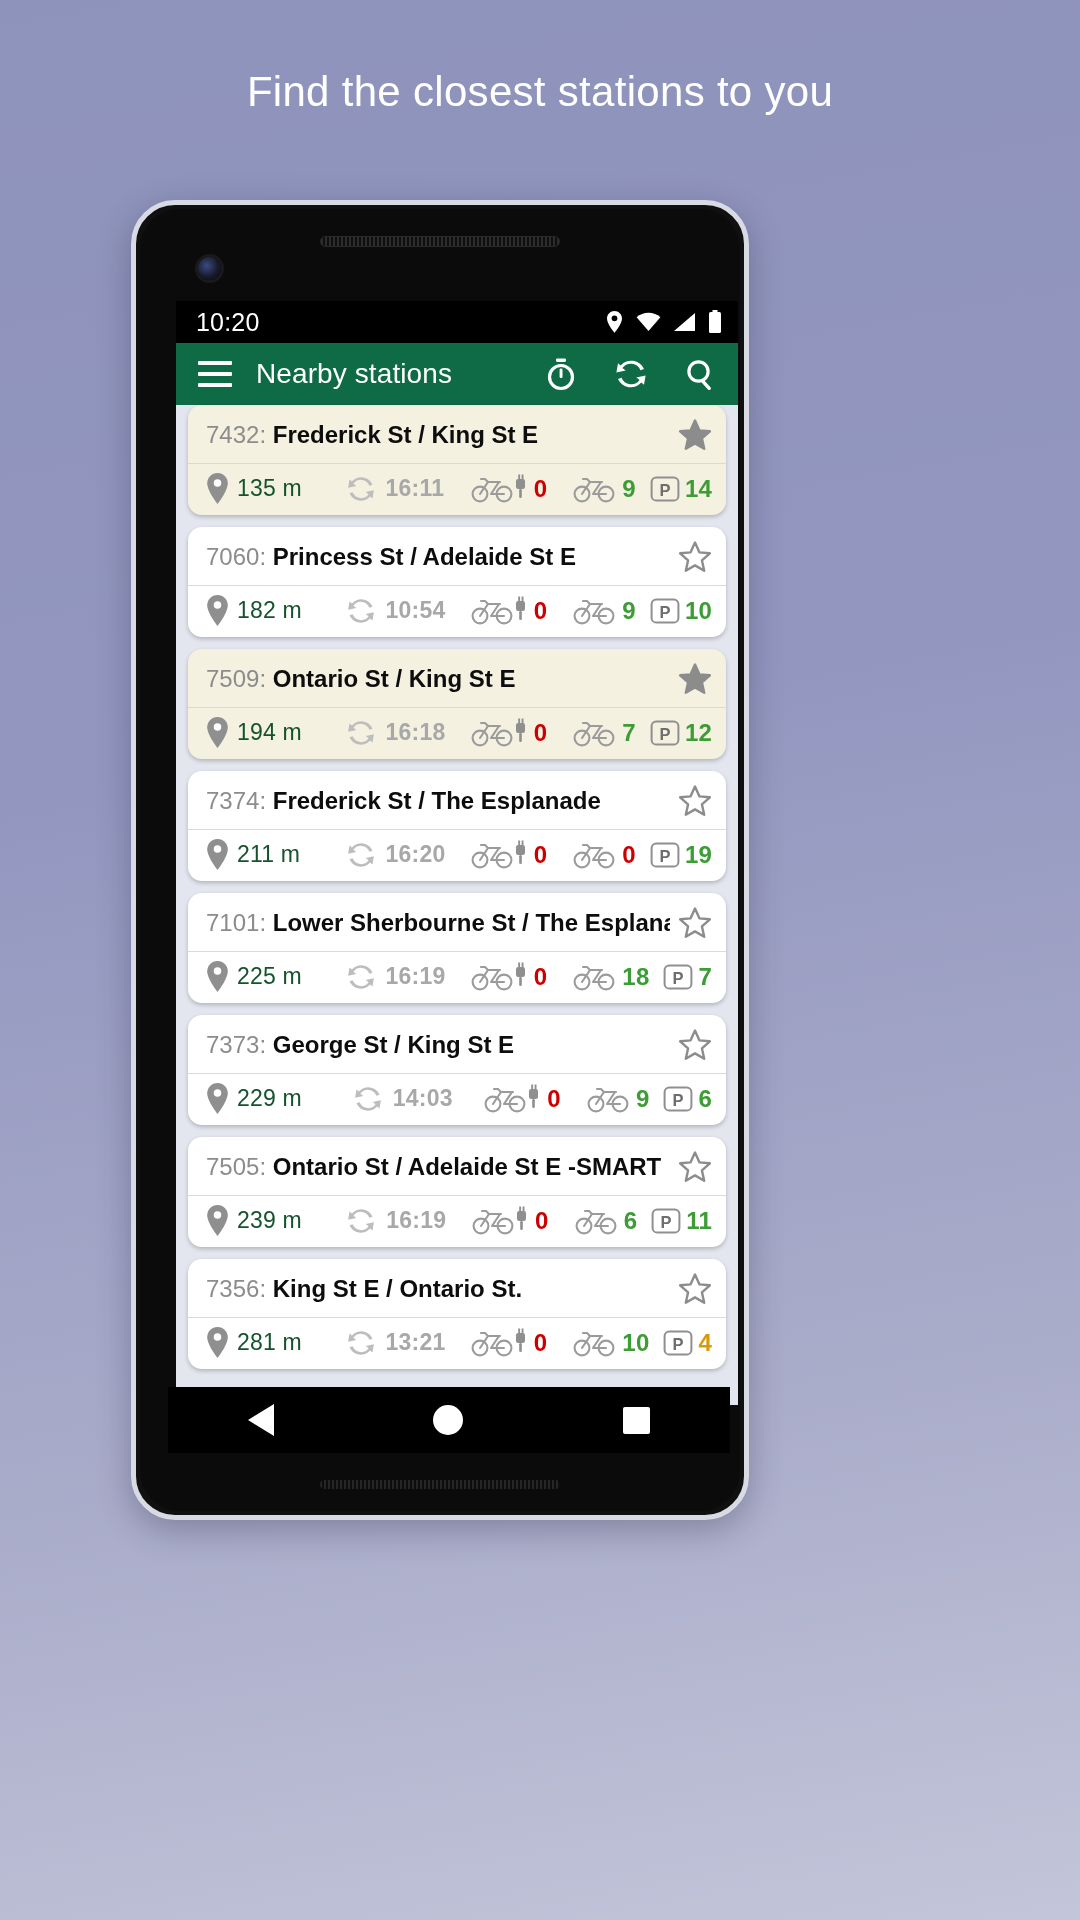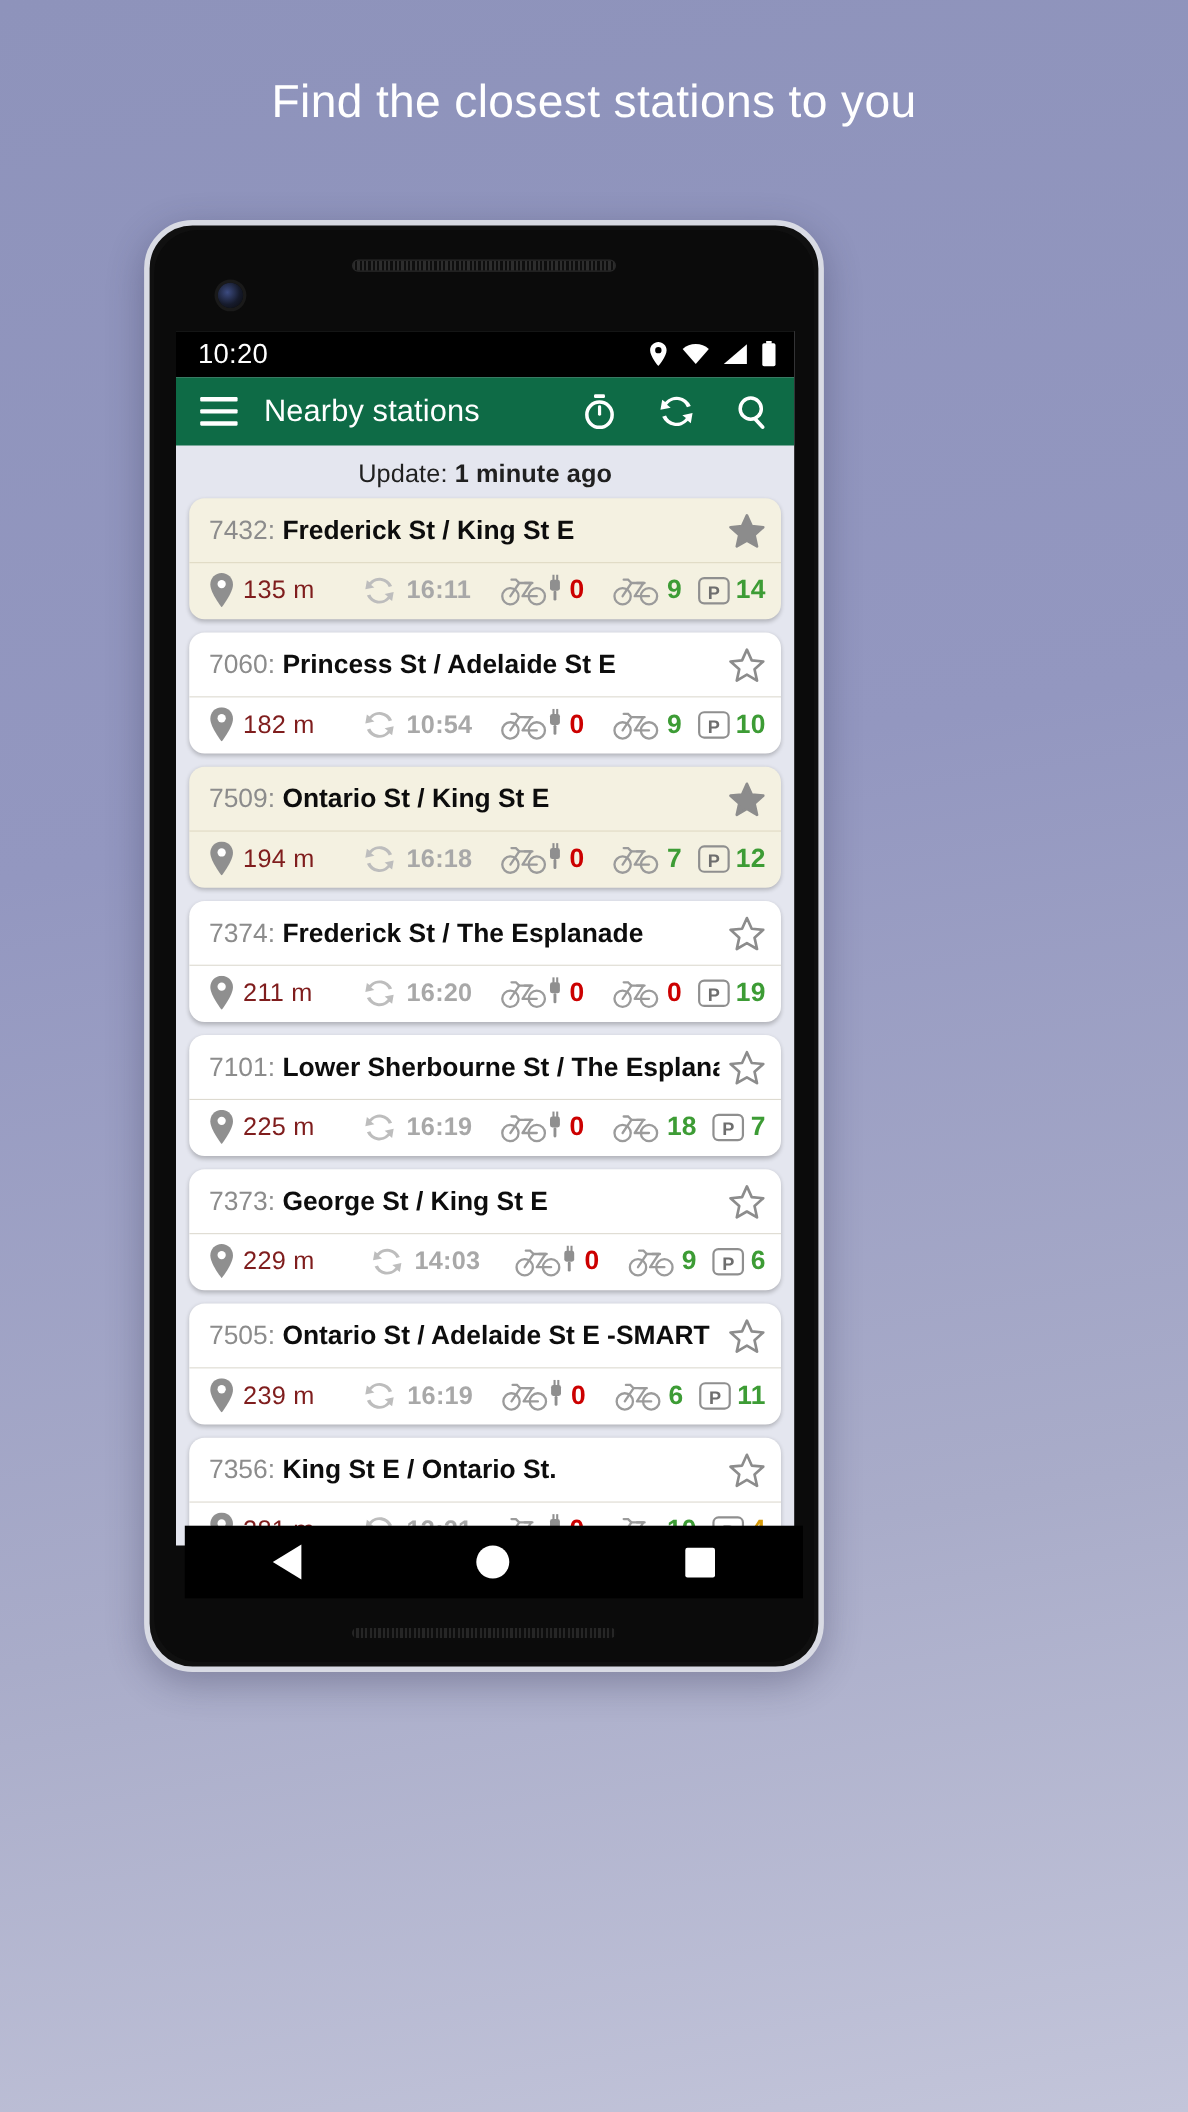--- a/index.html
+++ b/index.html
@@ -82,21 +82,21 @@
     width: 240px;
     height: 9px;
     border-radius: 6px;
     background: repeating-linear-gradient(90deg,#262626 0 2px,#0d0d0d 2px 4px);
   }
 
   
   .screen {
     position: absolute;
     top: 92px;
-    left: 20px;
+    left: 36px;
     width: 562px;
     height: 1104px;
     background: #e4e6ef;
     overflow: hidden;
   }
 
   
   .statusbar {
     height: 42px;
     background: #000000;
@@ -214,21 +214,21 @@
   .metric { display: flex; align-items: center; }
   .metric svg { display: block; flex: none; }
   .metric .txt {
     font-size: 24px;
     font-weight: 700;
     margin-left: 8px;
     letter-spacing: 0.2px;
   }
 
   .m-distance { width: 170px; }
-  .m-distance .txt { color: #7f1d1d; font-weight: 400; font-size: 23px; }
+  .m-distance .txt { color: #14532d; font-weight: 400; font-size: 23px; }
   .m-time { width: 150px; }
   .m-time .txt { color: #a8a8a8; font-weight: 700; font-size: 23px; margin-left: 10px; }
   .m-ebike { margin-left: 2px; }
   .m-bike { margin-left: 26px; }
   .m-dock { margin-left: 14px; }
   .m-ebike .txt, .m-bike .txt, .m-dock .txt { margin-left: 5px; }
 
   .v-zero  { color: #cc0000; }
   .v-ok    { color: #3d9c35; }
   .v-warn  { color: #d79b0a; }
@@ -326,24 +326,20 @@
           </span>
           <span>
             <svg width="34" height="34" viewBox="0 0 34 34">
               <circle cx="14.5" cy="14.5" r="9.6" fill="none" stroke="#fff" stroke-width="3.2"></circle>
               <rect x="20.5" y="21.8" width="3.4" height="12.5" rx="1.7" fill="#fff" transform="rotate(-42 22 28)"></rect>
             </svg>
           </span>
         </div>
       </div>
 
-      <div class="update-line">
-        <span class="label">Update:</span>
-        <span class="value">1 minute ago</span>
-      </div>
 
       <div class="list">
           <div class="card favorite">
             <div class="card-head">
               <div class="card-title"><span class="code">7432:</span> <span class="name">Frederick St / King St E</span></div>
               <span class="star"><svg viewBox="0 0 24 24" width="34" height="34">
                   <path d="M12 1.8l3.1 6.9 7.4.7-5.6 5 1.6 7.3L12 17.9 5.5 21.7l1.6-7.3-5.6-5 7.4-.7z" fill="#8c8c8c" stroke="#8c8c8c" stroke-width="1.7" stroke-linejoin="round"></path>
                 </svg></span>
             </div>
             <div class="card-body">

